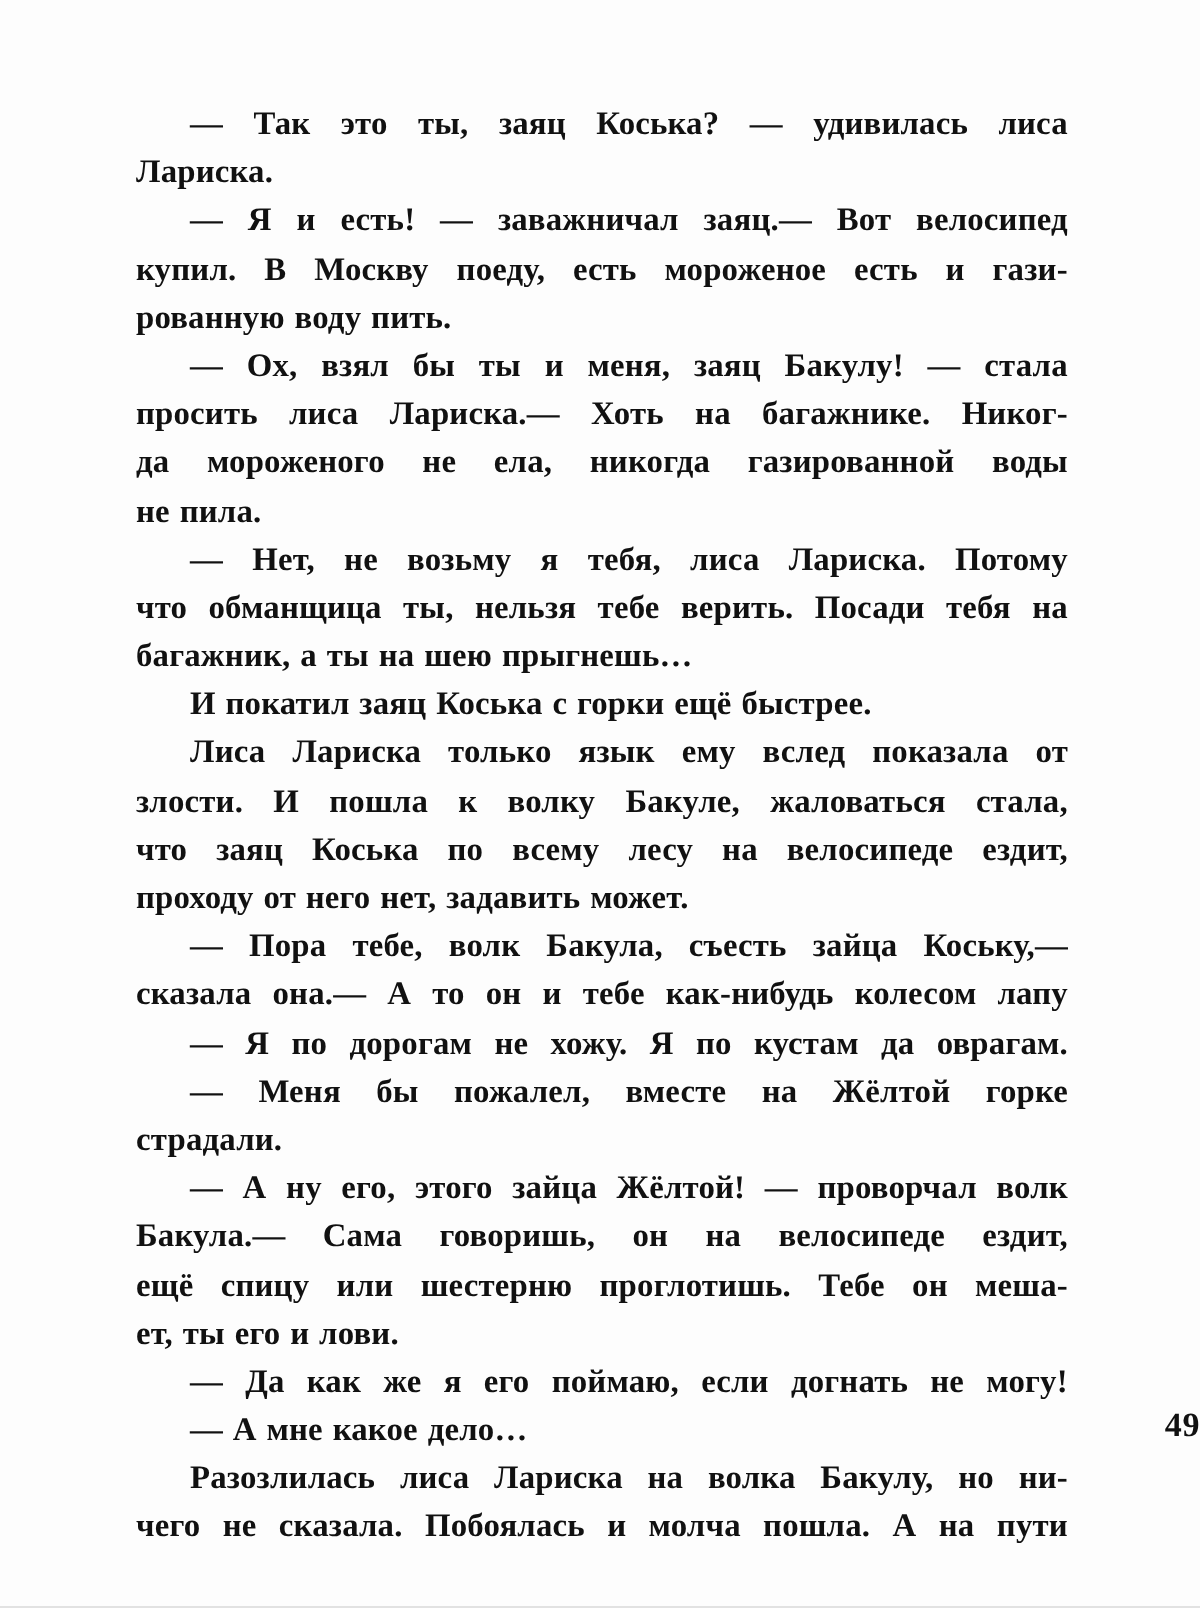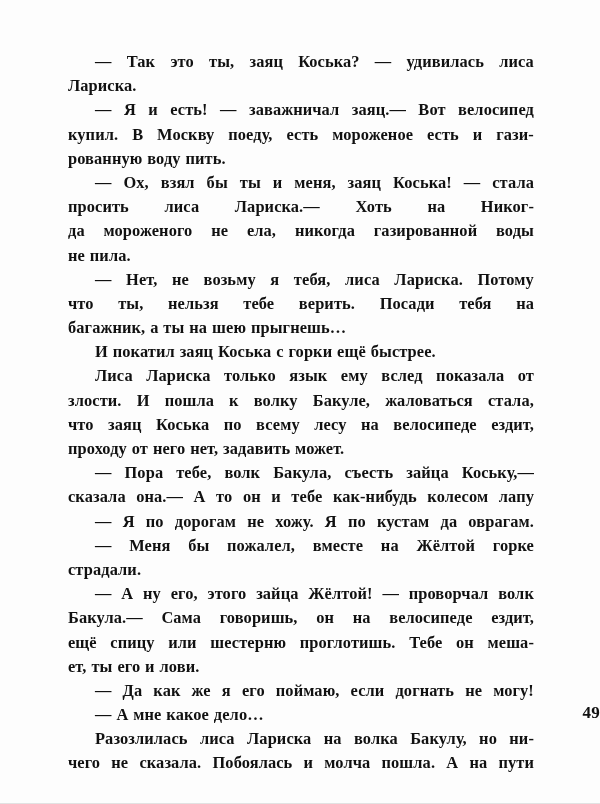--- a/index.html
+++ b/index.html
@@ -103,28 +103,28 @@
       <div class="para">
         <div class="line just indent"><span class="w">—</span><span class="w">Так</span><span class="w">это</span><span class="w">ты,</span><span class="w">заяц</span><span class="w">Коська?</span><span class="w">—</span><span class="w">удивилась</span><span class="w">лиса</span></div>
         <div class="line last"><span class="w">Лариска.</span></div>
       </div>
       <div class="para">
         <div class="line just indent"><span class="w">—</span><span class="w">Я</span><span class="w">и</span><span class="w">есть!</span><span class="w">—</span><span class="w">заважничал</span><span class="w">заяц.—</span><span class="w">Вот</span><span class="w">велосипед</span></div>
         <div class="line just"><span class="w">купил.</span><span class="w">В</span><span class="w">Москву</span><span class="w">поеду,</span><span class="w">есть</span><span class="w">мороженое</span><span class="w">есть</span><span class="w">и</span><span class="w">гази-</span></div>
         <div class="line last"><span class="w">рованную</span><span class="w">воду</span><span class="w">пить.</span></div>
       </div>
       <div class="para">
-        <div class="line just indent"><span class="w">—</span><span class="w">Ох,</span><span class="w">взял</span><span class="w">бы</span><span class="w">ты</span><span class="w">и</span><span class="w">меня,</span><span class="w">заяц</span><span class="w">Коська!</span><span class="w">—</span><span class="w">стала</span></div>
-        <div class="line just"><span class="w">просить</span><span class="w">лиса</span><span class="w">Лариска.—</span><span class="w">Хоть</span><span class="w">на</span><span class="w">Никог-</span></div>
+        <div class="line just indent"><span class="w">—</span><span class="w">Ох,</span><span class="w">взял</span><span class="w">бы</span><span class="w">ты</span><span class="w">и</span><span class="w">меня,</span><span class="w">заяц</span><span class="w">Бакулу!</span><span class="w">—</span><span class="w">стала</span></div>
+        <div class="line just"><span class="w">просить</span><span class="w">лиса</span><span class="w">Лариска.—</span><span class="w">Хоть</span><span class="w">на</span><span class="w">багажнике.</span><span class="w">Никог-</span></div>
         <div class="line just"><span class="w">да</span><span class="w">мороженого</span><span class="w">не</span><span class="w">ела,</span><span class="w">никогда</span><span class="w">газированной</span><span class="w">воды</span></div>
         <div class="line last"><span class="w">не</span><span class="w">пила.</span></div>
       </div>
       <div class="para">
         <div class="line just indent"><span class="w">—</span><span class="w">Нет,</span><span class="w">не</span><span class="w">возьму</span><span class="w">я</span><span class="w">тебя,</span><span class="w">лиса</span><span class="w">Лариска.</span><span class="w">Потому</span></div>
-        <div class="line just"><span class="w">что</span><span class="w">ты,</span><span class="w">нельзя</span><span class="w">тебе</span><span class="w">верить.</span><span class="w">Посади</span><span class="w">тебя</span><span class="w">на</span></div>
+        <div class="line just"><span class="w">что</span><span class="w">обманщица</span><span class="w">ты,</span><span class="w">нельзя</span><span class="w">тебе</span><span class="w">верить.</span><span class="w">Посади</span><span class="w">тебя</span><span class="w">на</span></div>
         <div class="line last"><span class="w">багажник,</span><span class="w">а</span><span class="w">ты</span><span class="w">на</span><span class="w">шею</span><span class="w">прыгнешь…</span></div>
       </div>
       <div class="para">
         <div class="line last indent"><span class="w">И</span><span class="w">покатил</span><span class="w">заяц</span><span class="w">Коська</span><span class="w">с</span><span class="w">горки</span><span class="w">ещё</span><span class="w">быстрее.</span></div>
       </div>
       <div class="para">
         <div class="line just indent"><span class="w">Лиса</span><span class="w">Лариска</span><span class="w">только</span><span class="w">язык</span><span class="w">ему</span><span class="w">вслед</span><span class="w">показала</span><span class="w">от</span></div>
         <div class="line just"><span class="w">злости.</span><span class="w">И</span><span class="w">пошла</span><span class="w">к</span><span class="w">волку</span><span class="w">Бакуле,</span><span class="w">жаловаться</span><span class="w">стала,</span></div>
         <div class="line just"><span class="w">что</span><span class="w">заяц</span><span class="w">Коська</span><span class="w">по</span><span class="w">всему</span><span class="w">лесу</span><span class="w">на</span><span class="w">велосипеде</span><span class="w">ездит,</span></div>
         <div class="line last"><span class="w">проходу</span><span class="w">от</span><span class="w">него</span><span class="w">нет,</span><span class="w">задавить</span><span class="w">может.</span></div>

